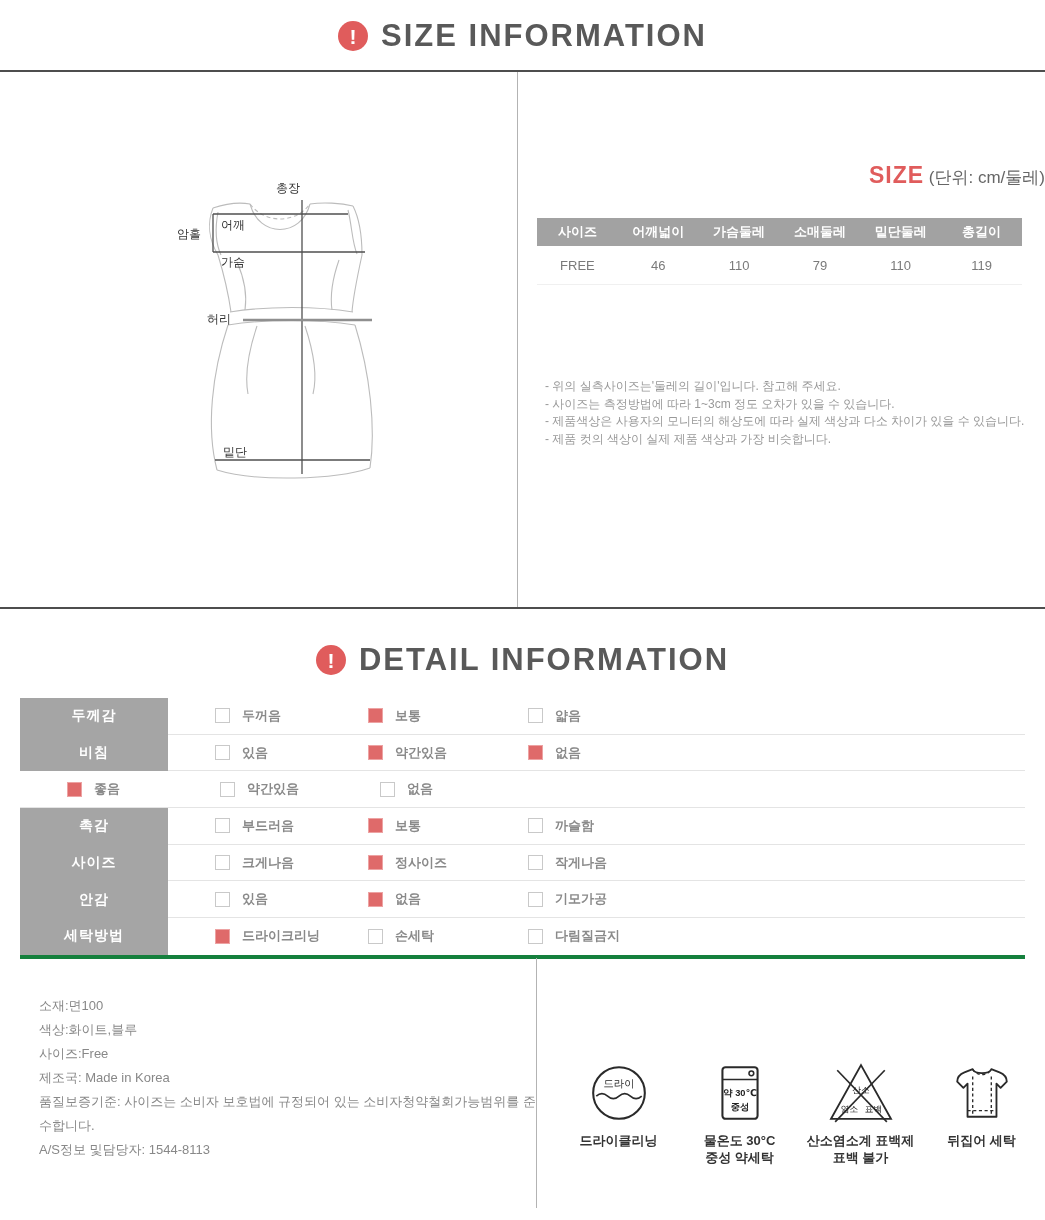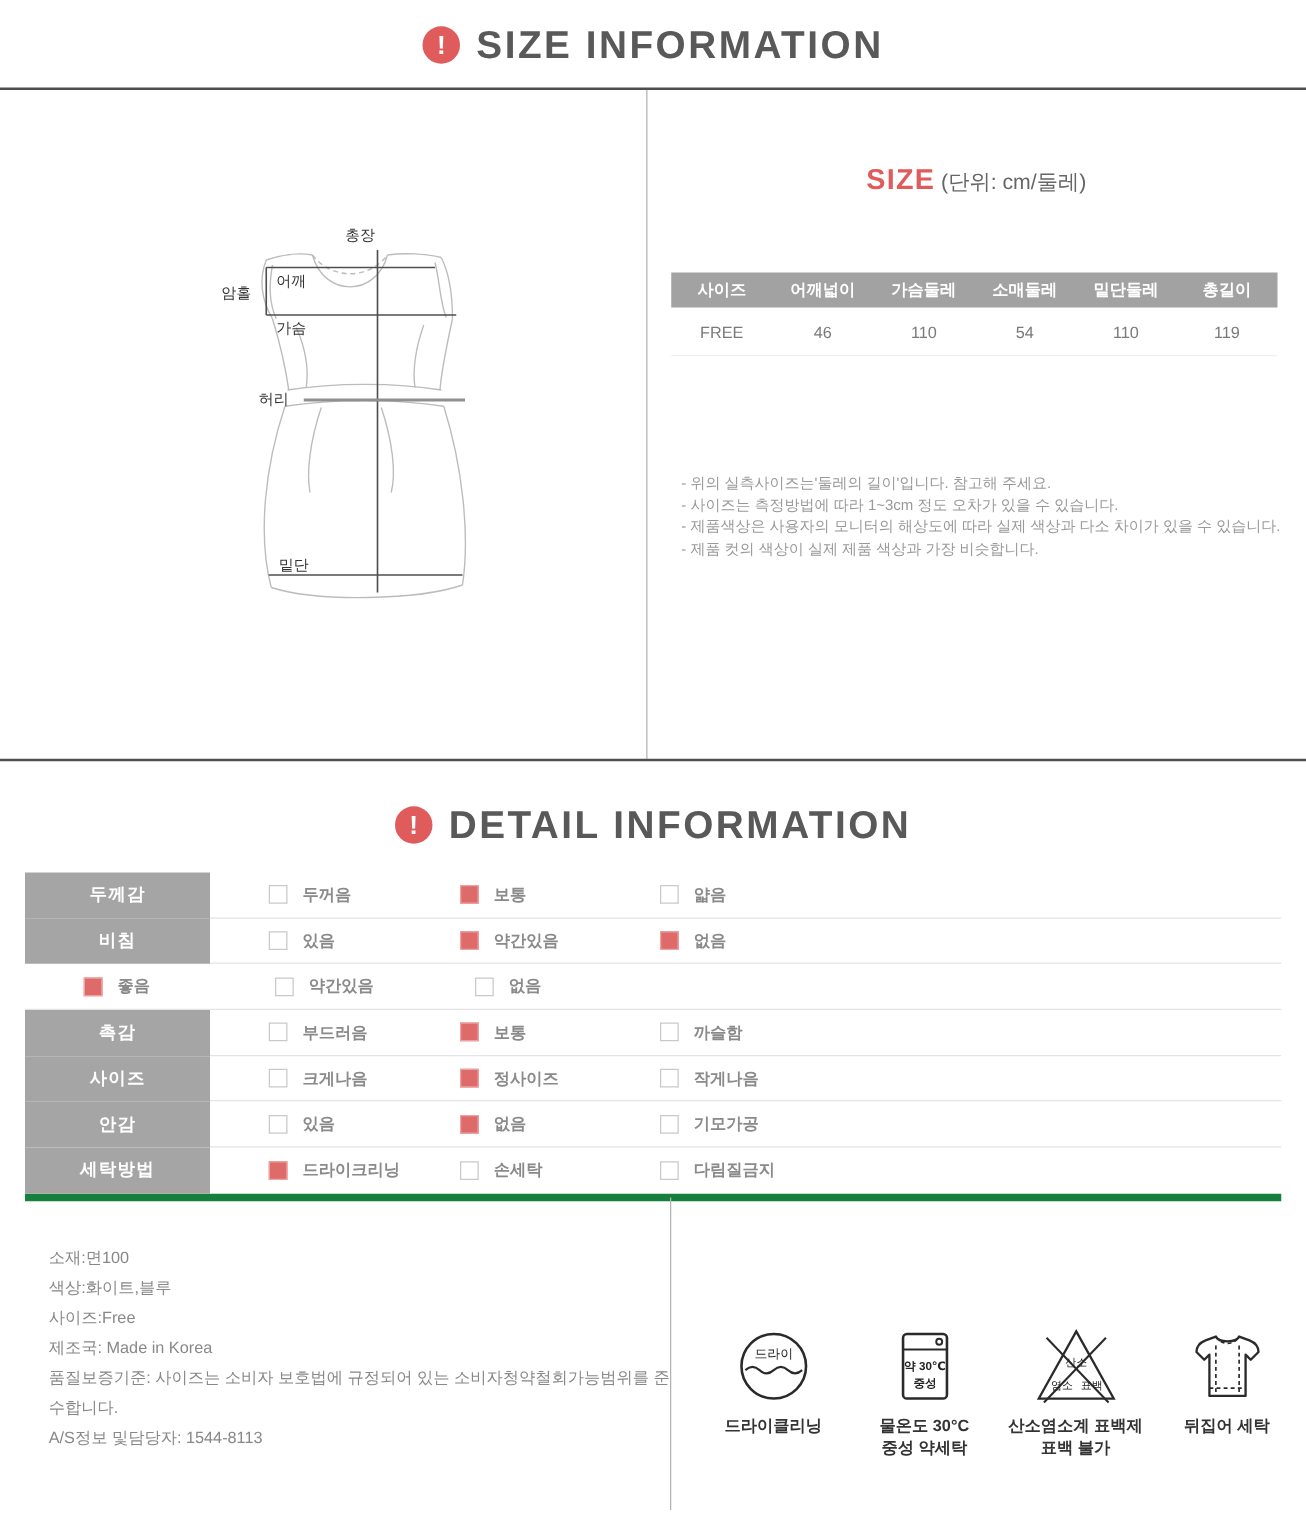--- a/index.html
+++ b/index.html
@@ -19,32 +19,32 @@
         background:var(--accent-red);color:#fff;font-size:21px;font-weight:bold;line-height:1;}
   .rule{position:absolute;left:0;width:1045px;height:2px;background:var(--rule-dark);}
   .vdiv{position:absolute;width:1px;background:var(--divider-gray);}
 
   
   .size-section{position:absolute;left:0;top:72px;width:1045px;height:535px;}
   .diagram{position:absolute;left:155px;top:106px;width:250px;height:330px;}
   .diagram svg{position:absolute;left:0;top:0;}
   .dlabel{position:absolute;font-size:12px;color:#333;white-space:nowrap;}
   .size-right{position:absolute;left:517px;top:0;width:528px;height:535px;}
-  .size-heading{position:absolute;left:0;top:58px;width:100%;text-align:center;color:#666;font-size:17px;}
+  .size-heading{position:absolute;left:0;top:90px;width:100%;text-align:right;color:#666;font-size:17px;}
   .size-heading .sz{color:var(--accent-red);font-size:23px;font-weight:bold;letter-spacing:1px;}
   .size-table{position:absolute;left:20px;top:146px;width:485px;}
   .st-head{display:flex;background:var(--table-header-bg);height:28px;}
   .st-head .cell{flex:1;color:#fff;font-size:13px;font-weight:bold;display:flex;align-items:center;justify-content:center;}
   .st-row{display:flex;height:39px;border-bottom:1px solid #f0f0f0;}
   .st-row .cell{flex:1;color:#7a7a7a;font-size:13px;display:flex;align-items:center;justify-content:center;}
   .notes{position:absolute;left:28px;top:306px;width:505px;}
   .note-line{font-size:12px;color:#999;line-height:17.5px;}
 
   
-  .detail-table{position:absolute;left:20px;top:698px;width:1005px;border-bottom:6px solid #15803d;}
+  .detail-table{position:absolute;left:20px;top:698px;width:1005px;border-bottom:4px solid #15803d;}
   .d-row{display:flex;height:36.7px;}
   .d-label{width:148px;background:var(--detail-label-bg);color:#fff;font-size:14px;font-weight:bold;
            display:flex;align-items:center;justify-content:center;letter-spacing:1px;}
   .d-opts{flex:1;display:flex;align-items:center;padding-left:47px;border-bottom:1px solid #e4e4e4;}
   .d-row:last-child .d-opts{border-bottom:none;}
   .d-opt{display:flex;align-items:center;gap:12px;font-weight:bold;}
   .d-opt.w1{width:153px;} .d-opt.w2{width:160px;}
   .cb{width:15px;height:15px;background:#fff;border:1px solid #c9c9c9;display:inline-block;}
   .cb.checked{background:var(--checked-red);border-color:#eda3a3;}
   .d-opt-text{font-size:13px;color:#8a8a8a;}
@@ -135,21 +135,21 @@
           <div class="cell">어깨넓이</div>
           <div class="cell">가슴둘레</div>
           <div class="cell">소매둘레</div>
           <div class="cell">밑단둘레</div>
           <div class="cell">총길이</div>
         </div>
         <div class="st-row">
           <div class="cell">FREE</div>
           <div class="cell">46</div>
           <div class="cell">110</div>
-          <div class="cell">54</div>
+          <div class="cell">79</div>
           <div class="cell">110</div>
           <div class="cell">119</div>
         </div>
       </div>
 
       <div class="notes">
         <div class="note-line">- 위의 실측사이즈는'둘레의 길이'입니다. 참고해 주세요.</div>
         <div class="note-line">- 사이즈는 측정방법에 따라 1~3cm 정도 오차가 있을 수 있습니다.</div>
         <div class="note-line">- 제품색상은 사용자의 모니터의 해상도에 따라 실제 색상과 다소 차이가 있을 수 있습니다.</div>
         <div class="note-line">- 제품 컷의 색상이 실제 제품 색상과 가장 비슷합니다.</div>

